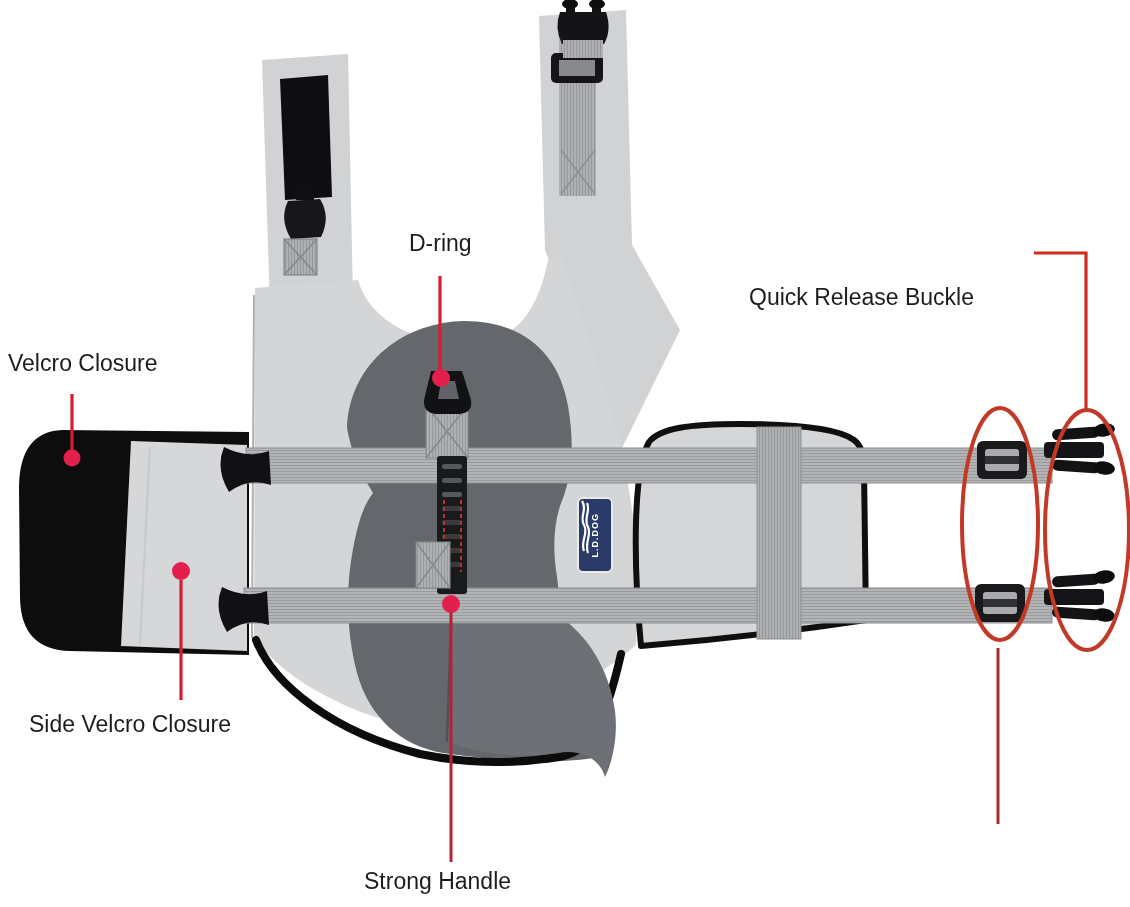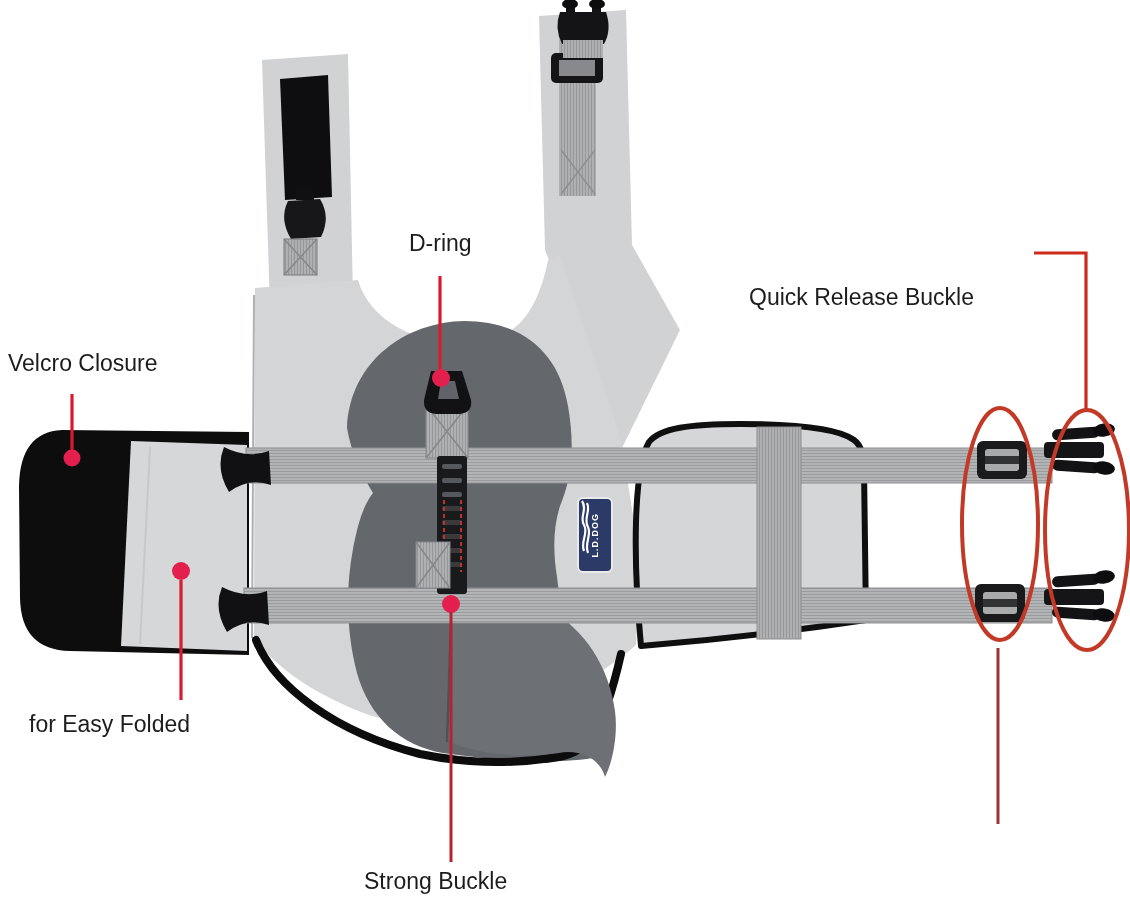--- a/index.html
+++ b/index.html
@@ -192,19 +192,19 @@
     </svg>
   </div>
 
   <div class="callout-label" style="left:8px;top:351px;text-align:center;">Velcro Closure</div>
 
   <div class="callout-label" style="left:409px;top:231px;">D-ring</div>
 
   <div class="callout-label" style="left:749px;top:253px;margin-top:32px;">Quick Release Buckle</div>
 
   <div class="callout-label" style="left:29px;top:712px;">
-    <span>for Easy Folded</span>
+    <span>Side Velcro Closure</span>
   </div>
 
-  <div class="callout-label" style="left:364px;top:869px;">Strong Buckle</div>
+  <div class="callout-label" style="left:364px;top:869px;">Strong Handle</div>
 
 
 </div>
 
 </body></html>

